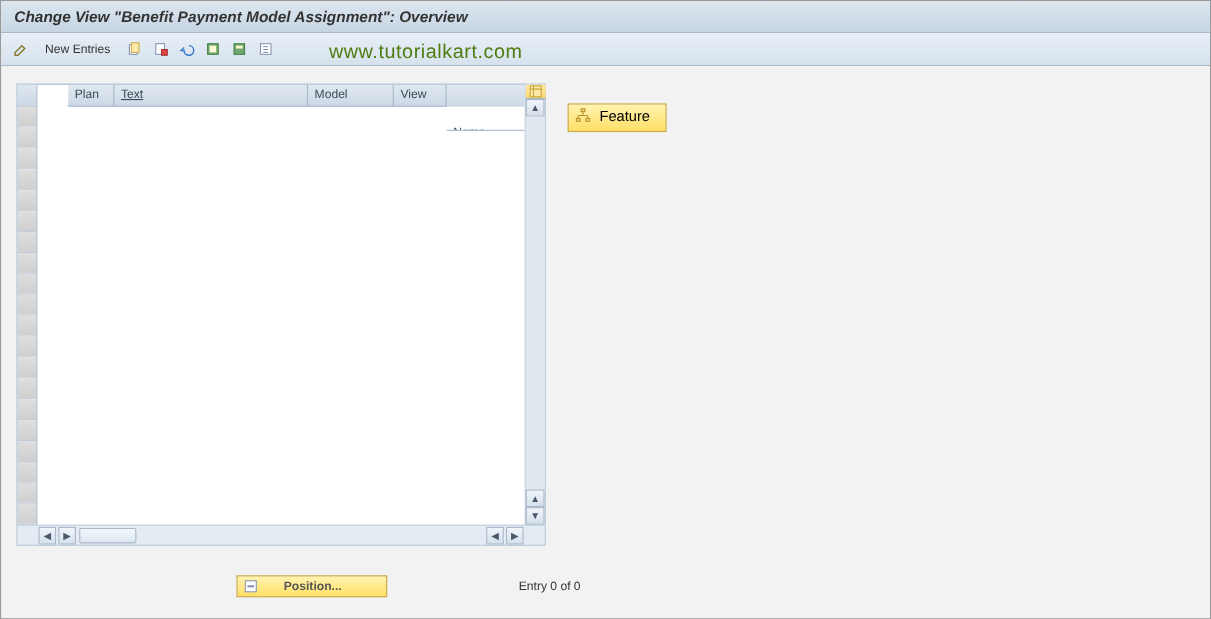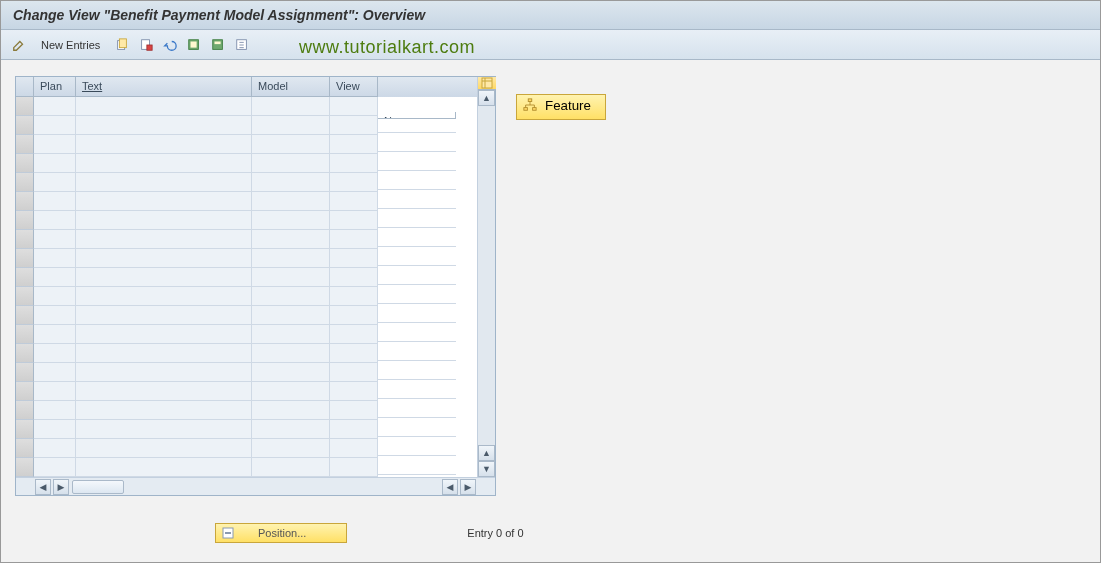--- a/index.html
+++ b/index.html
@@ -90,22 +90,23 @@
     }
     .sel-cell {
       height: 19px;
       background: linear-gradient(#dedede, #cfcfcf);
       border-right: 1px solid #a8b8c8;
       border-bottom: 1px solid #bfcbd9;
     }
     .cols {
       flex: 1;
       display: flex;
-      flex-direction: column;
+      flex-direction: row;
       overflow: hidden;
+      padding-left: 28px;
     }
     .head-row {
       display: flex;
       height: 20px;
       background: linear-gradient(#e0e8f0, #ccd8e6);
     }
     .head-cell {
       border-right: 1px solid #a8b8c8;
       border-bottom: 1px solid #a8b8c8;
       padding: 3px 6px;
@@ -216,20 +217,21 @@
       display: inline-flex;
       align-items: center;
       gap: 24px;
       background: linear-gradient(#fff3b0, #ffe066);
       border: 1px solid #c9a63b;
       padding: 2px 40px 2px 6px;
       height: 20px;
       cursor: pointer;
       font-size: 11px;
       color: #555;
+      font-weight: bold;
     }
     .entry-text {
       font-size: 11px;
       color: #333;
       margin-left: 60px;
     }
   </style>
 </head>
 <body>
 

